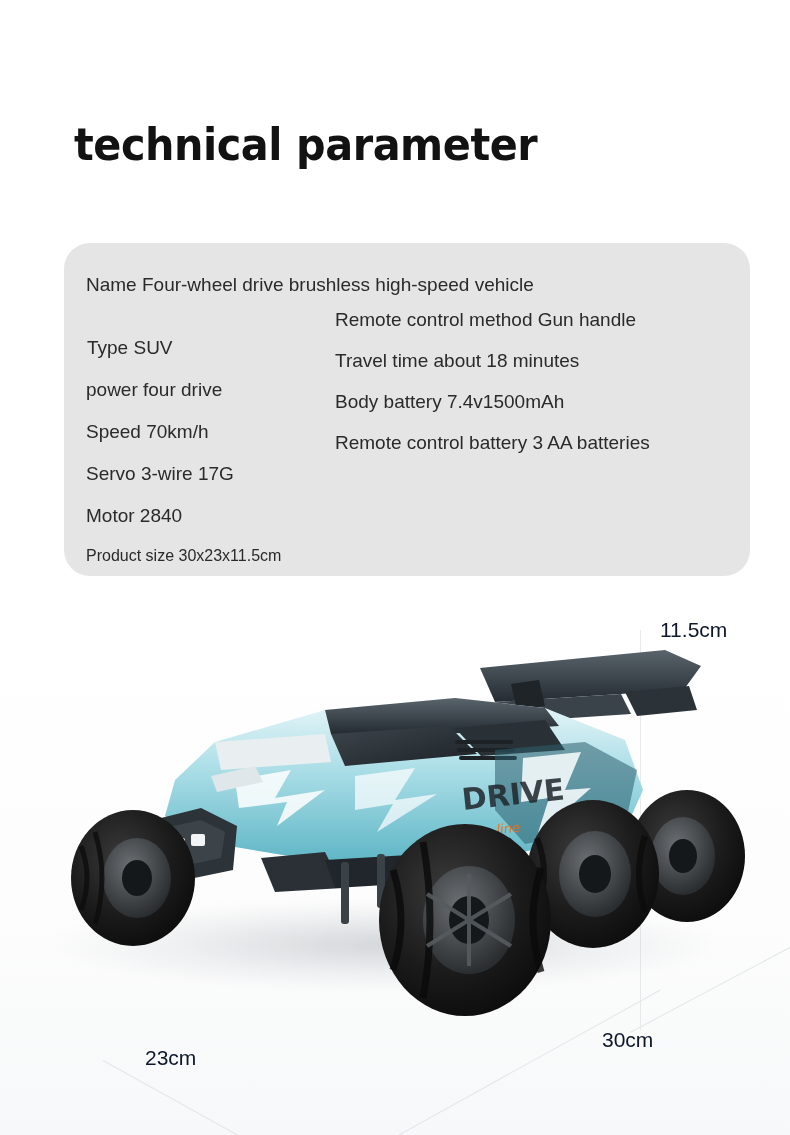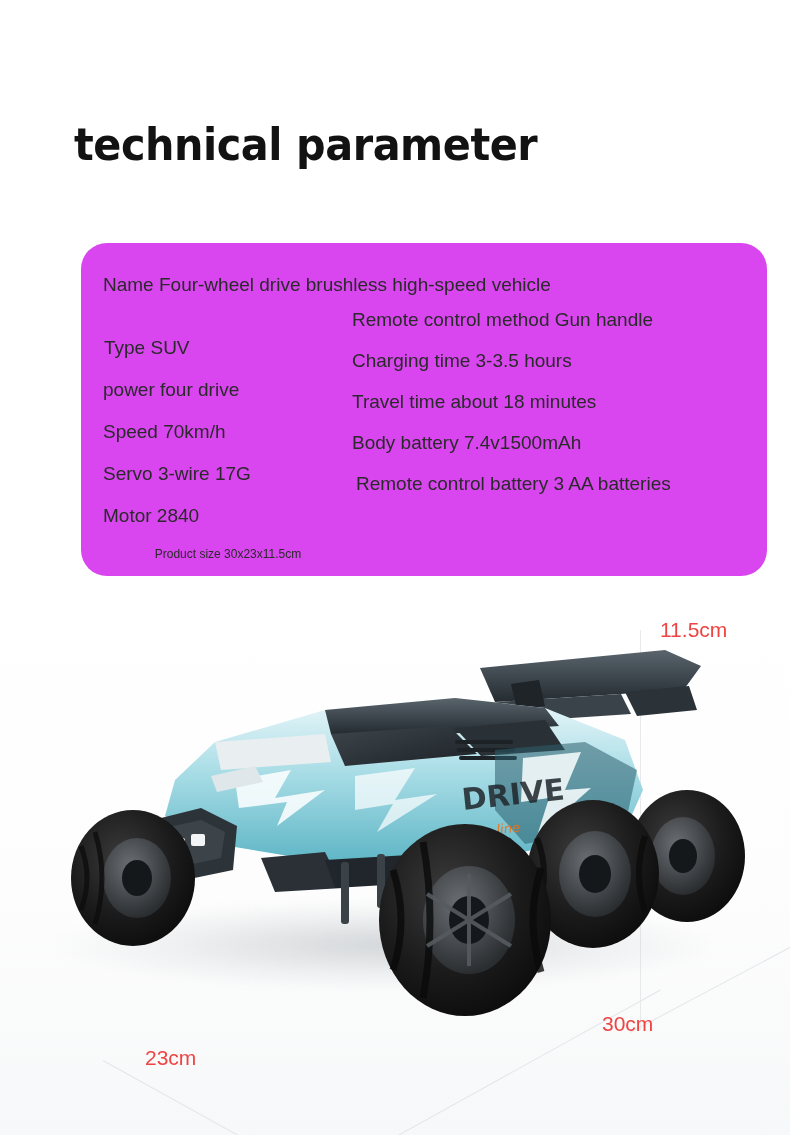--- a/index.html
+++ b/index.html
@@ -25,25 +25,25 @@
     letter-spacing: -0.5px;
     color: #121212;
     transform: scaleX(0.92);
     transform-origin: left center;
     white-space: nowrap;
   }
 
   
   .spec-card {
     position: absolute;
-    left: 81px;
+    left: 64px;
     top: 243px;
     width: 686px;
     height: 333px;
-    background: #d946ef;
+    background: #e5e5e5;
     border-radius: 26px;
   }
 
   .spec-name {
     position: absolute;
     left: 22px;
     top: 31px;
     font-size: 19px;
     color: #2a2a2a;
     white-space: nowrap;
@@ -65,21 +65,21 @@
   .spec-row {
     font-size: 19px;
     color: #2a2a2a;
     white-space: nowrap;
     line-height: 1;
   }
   .col-left .spec-row { margin-bottom: 23px; }
   .col-right .spec-row { margin-bottom: 22px; }
 
   .col-left .spec-row:nth-child(1) { padding-left: 1px; margin-top: 21px; }
-  .col-left .spec-row:nth-child(6) { font-size: 12px; margin-top: 4px; text-align: center; }
+  .col-left .spec-row:nth-child(6) { font-size: 16px; margin-top: 4px; }
   .col-right .spec-row:nth-child(5) { padding-left: 4px; }
   .col-right .spec-row:nth-child(6) { padding-left: 6px; margin-top: 13px; }
 
   
   .photo-area {
     position: absolute;
     left: 0;
     top: 600px;
     width: 790px;
     height: 535px;
@@ -102,25 +102,25 @@
     transform-origin: left center;
   }
   .fl-1 { left: 630px; top: 432px; width: 240px; transform: rotate(-28deg); }
   .fl-2 { left: 103px; top: 460px; width: 300px; transform: rotate(29deg); }
   .fl-3 { left: 398px; top: 535px; width: 300px; transform: rotate(-29deg); }
   .fl-4 { left: 640px; top: 30px; width: 1px; height: 400px; background:#e7eaec; }
 
   .dim-label {
     position: absolute;
     font-size: 21px;
-    color: #ef4444;
+    color: #0f172a;
     white-space: nowrap;
   }
   .dim-height { left: 660px; top: 18px; }
-  .dim-width  { left: 602px; top: 412px; }
+  .dim-width  { left: 602px; top: 428px; }
   .dim-depth  { left: 145px; top: 446px; }
 
   
   .car {
     position: absolute;
     left: 25px;
     top: 30px;
     width: 740px;
     height: 390px;
   }
@@ -149,21 +149,20 @@
     <div class="spec-row">Type SUV</div>
     <div class="spec-row">power four drive</div>
     <div class="spec-row">Speed 70km/h</div>
     <div class="spec-row">Servo 3-wire 17G</div>
     <div class="spec-row">Motor 2840</div>
     <div class="spec-row">Product size 30x23x11.5cm</div>
   </div>
 
   <div class="col-right">
     <div class="spec-row">Remote control method Gun handle</div>
-    <div class="spec-row">Charging time 3-3.5 hours</div>
     <div class="spec-row">Travel time about 18 minutes</div>
     <div class="spec-row">Body battery 7.4v1500mAh</div>
     <div class="spec-row">Remote control battery 3 AA batteries</div>
   </div>
 </div>
 
 <div class="photo-area">
   <div class="floor"></div>
 
   <div class="floor-line fl-4"></div>

